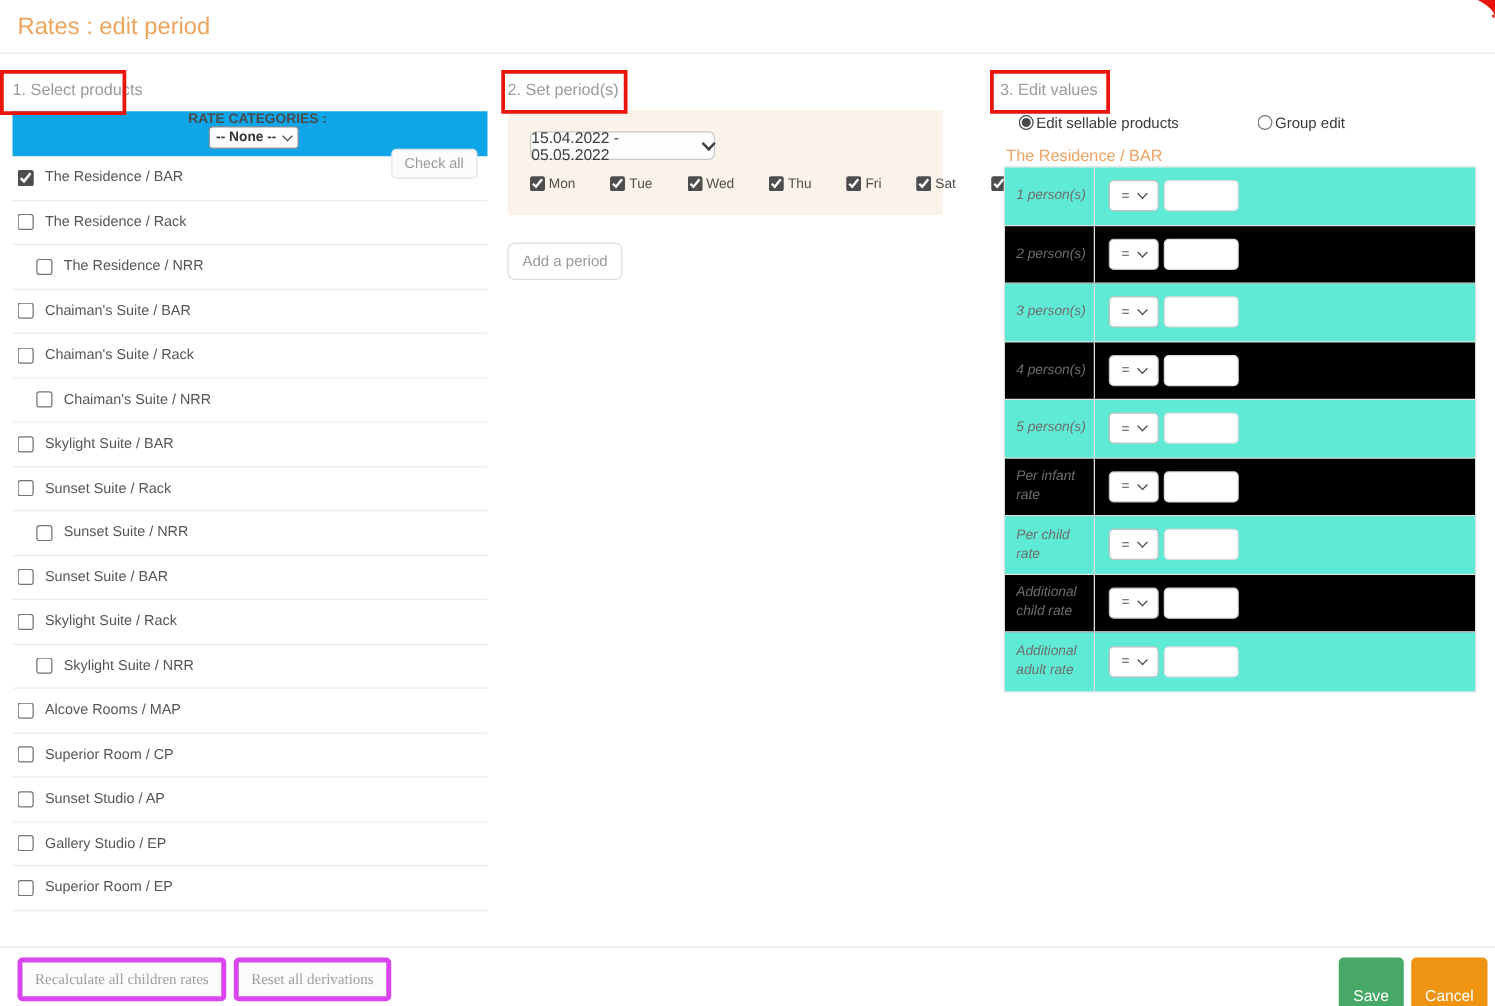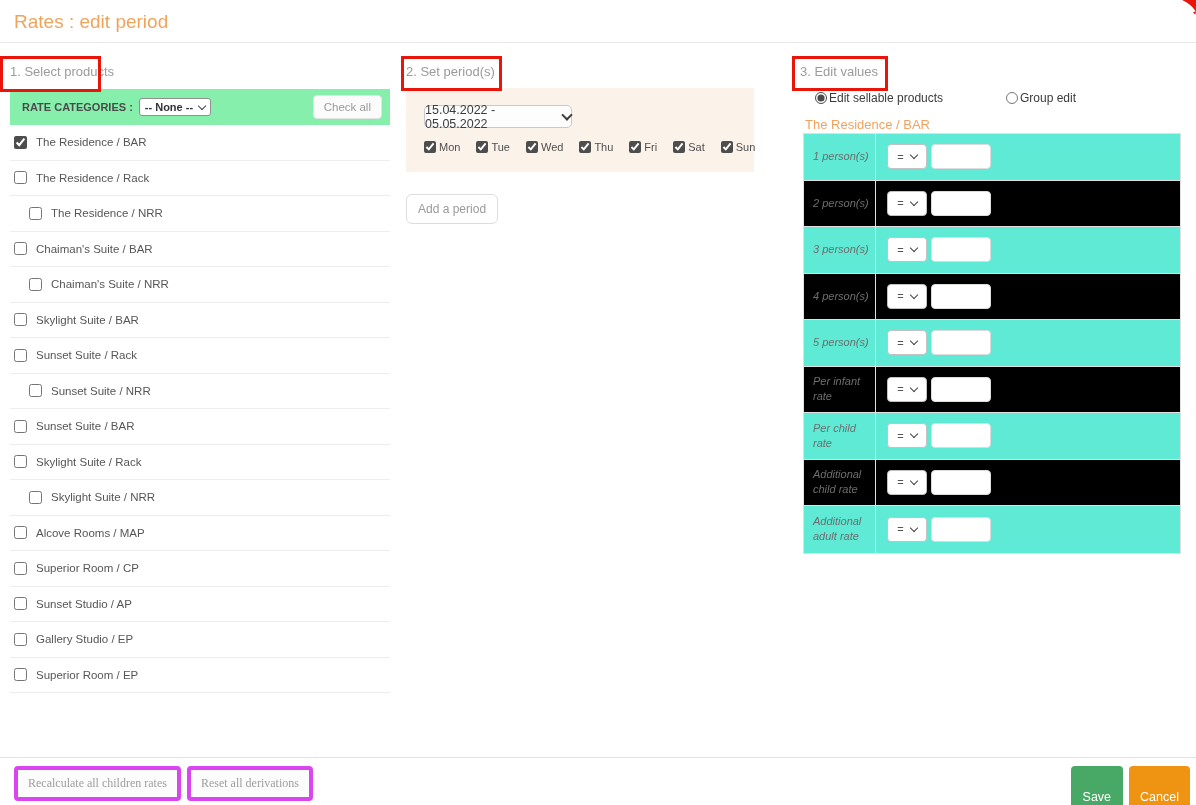--- a/index.html
+++ b/index.html
@@ -14,22 +14,22 @@
   .page-title{left:14px;top:11px;font-size:19px;color:#efa45c;font-weight:400;}
   .top-divider{left:0;top:42px;width:1196px;border-top:1px solid #e7e7e7;height:0;}
   .bottom-divider{left:0;top:757px;width:1196px;border-top:1px solid #e3e3e3;height:0;}
 
   .section-header{font-size:13px;color:#9b9b9b;}
   .red-frame{border:3px solid #e9150b;pointer-events:none;z-index:5;background:transparent;}
   .cursor-svg{right:0;top:0;z-index:6;}
 
   
   .rate-bar{
-    left:10px;top:89px;width:380px;height:36px;background:#86efac;
-    display:flex;align-items:center;box-sizing:border-box;
+    left:10px;top:89px;width:380px;height:36px;background:#0ea5e9;
+    display:flex;align-items:center;box-sizing:border-box;flex-direction:column;
   }
   .rate-label{margin-left:12px;font-size:11px;font-weight:bold;color:#4b4b4b;}
   .rate-select{
     margin-left:6px;display:flex;align-items:center;gap:6px;background:#ffffff;
     border:1px solid #8f8f8f;border-radius:3px;padding:2px 5px;font-size:11px;
     font-weight:bold;color:#333;cursor:pointer;
   }
   .check-all-btn{
     margin-left:auto;margin-right:8px;background:#fbfbfb;border:1px solid #e3e3e3;
     border-radius:4px;padding:5px 10px;font-size:11.5px;color:#9b9b9b;cursor:pointer;
@@ -54,21 +54,21 @@
   .cancel-btn{background:#ef9312;border:none;border-radius:4px;padding:24px 11px;
     font-size:12.5px;color:#fff;cursor:pointer;font-family:inherit;}
 
   
   .period-panel{left:406px;top:88px;width:348px;height:84px;background:#fbf3ea;box-sizing:border-box;}
   .date-select{
     margin:17px 0 0 18px;width:148px;height:23px;background:#fdfdfd;border:1px solid #c9c9c9;
     border-radius:5px;display:flex;align-items:center;justify-content:center;gap:8px;
     font-size:12.5px;color:#3c3c3c;cursor:pointer;box-sizing:border-box;
   }
-  .days-row{margin:13px 0 0 18px;display:flex;gap:16px;}
+  .days-row{margin:13px 0 0 18px;display:flex;gap:28px;}
   .day-item{display:flex;align-items:center;gap:3px;}
   .day-item input[type=checkbox]{width:12px;height:12px;margin:0;accent-color:#4d4d4d;cursor:pointer;}
   .day-label{font-size:11px;color:#4f4f4f;}
   .add-period-btn{left:406px;top:194px;background:#ffffff;border:1px solid #dddddd;border-radius:6px;
     padding:7px 11px;font-size:12px;color:#9a9a9a;cursor:pointer;font-family:inherit;}
 
   
   .radio-opt{display:flex;align-items:center;gap:2px;font-size:12px;color:#3a3a3a;}
   .radio-opt input[type=radio]{width:12px;height:12px;margin:0;accent-color:#4a4a4a;cursor:pointer;}
   .product-heading{left:805px;top:117px;font-size:13px;color:#efa360;}
@@ -123,20 +123,24 @@
       <span class="product-label">The Residence / Rack</span>
     </div>
     <div class="product-row indented">
       <input type="checkbox" style="">
       <span class="product-label">The Residence / NRR</span>
     </div>
     <div class="product-row">
       <input type="checkbox" style="">
       <span class="product-label">Chaiman's Suite / BAR</span>
     </div>
+    <div class="product-row">
+      <input type="checkbox" style="">
+      <span class="product-label">Chaiman's Suite / Rack</span>
+    </div>
     <div class="product-row indented">
       <input type="checkbox" style="">
       <span class="product-label">Chaiman's Suite / NRR</span>
     </div>
     <div class="product-row">
       <input type="checkbox" style="">
       <span class="product-label">Skylight Suite / BAR</span>
     </div>
     <div class="product-row">
       <input type="checkbox" style="">

